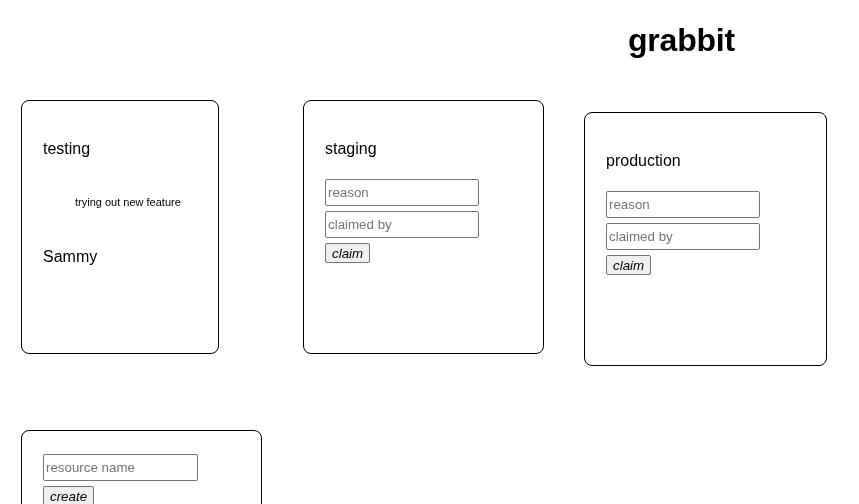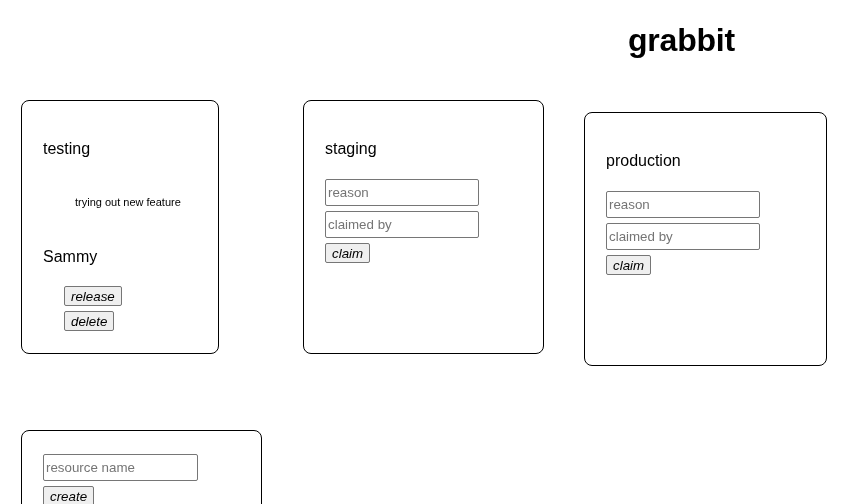--- a/index.html
+++ b/index.html
@@ -128,24 +128,20 @@
 </style>
 </head>
 <body>
 
 <div id="app-title">grabbit</div>
 
 <div class="card" id="card-testing">
   <div class="resource-name">testing</div>
   <div class="resource-reason">trying out new feature</div>
   <div class="resource-owner">Sammy</div>
-  <div class="action-stack">
-    <button class="std-button">release</button>
-    <button class="std-button">delete</button>
-  </div>
 </div>
 
 <div class="card" id="card-staging">
   <div class="resource-name">staging</div>
   <div class="claim-form">
     <input class="text-field field-claim" type="text" placeholder="reason" value="" style="">
     <input class="text-field field-claim" type="text" placeholder="claimed by" value="" style="">
     <button class="std-button">claim</button>
   </div>
 </div>

